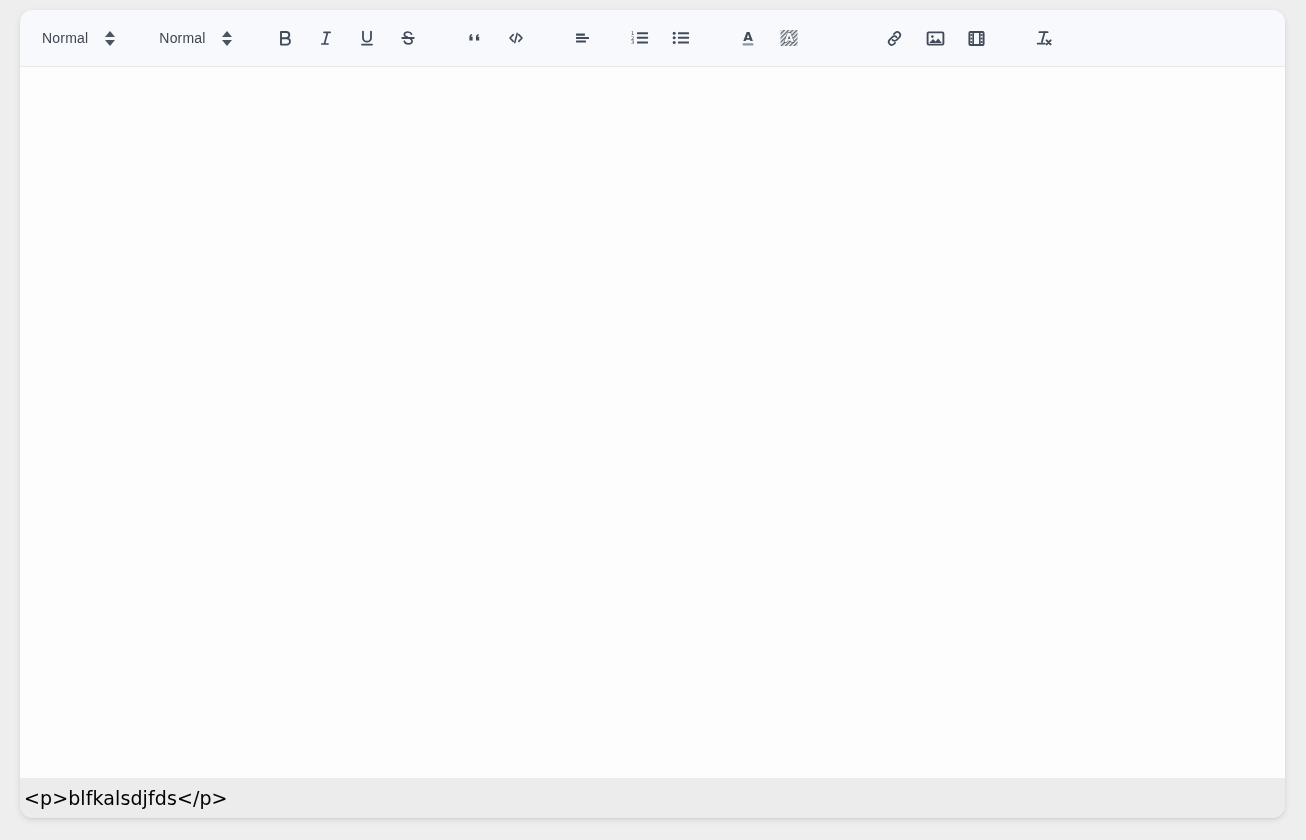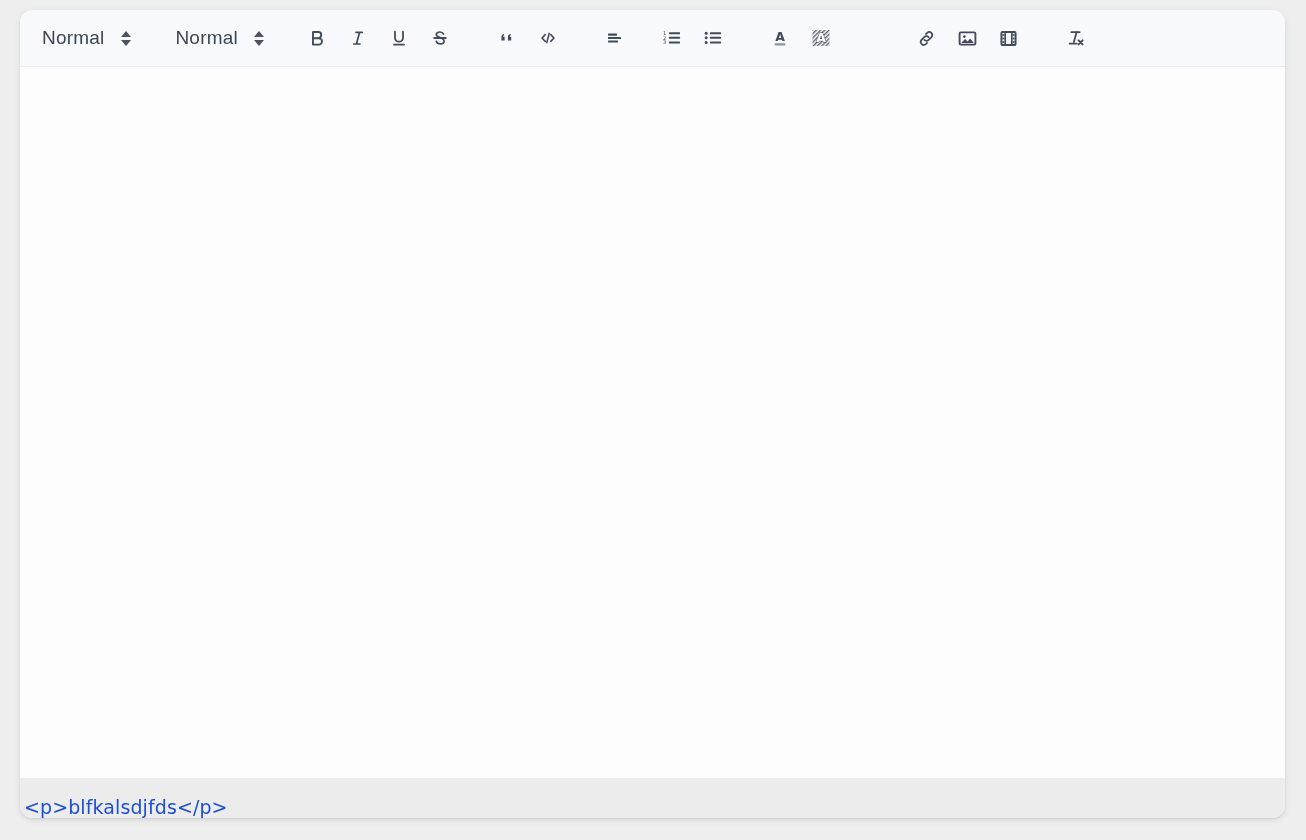--- a/index.html
+++ b/index.html
@@ -47,21 +47,21 @@
   }
 
   .picker {
     display: flex;
     align-items: center;
     height: 34px;
     padding: 0 6px 0 12px;
     cursor: pointer;
   }
   .picker-label {
-    font-size: 19px;
+    font-size: 14px;
     letter-spacing: 0.2px;
     color: #3d4753;
     white-space: nowrap;
   }
   .picker .stacker {
     margin-left: 16px;
   }
 
   .stacker {
     width: 11px;
@@ -113,26 +113,26 @@
     outline: none;
     overflow: auto;
   }
 
   
   .status-bar {
     flex: 0 0 40px;
     height: 40px;
     background: #ececec;
     display: flex;
-    align-items: flex-end;
+    align-items: center;
     padding: 0 4px;
     box-sizing: border-box;
     font-family: "DejaVu Sans", sans-serif;
     font-size: 19px;
-    color: #1d4ed8;
+    color: #000000;
     letter-spacing: 0.1px;
     white-space: nowrap;
     overflow: hidden;
   }
 </style>
 </head>
 <body>
 
 <div class="editor-card">
 

